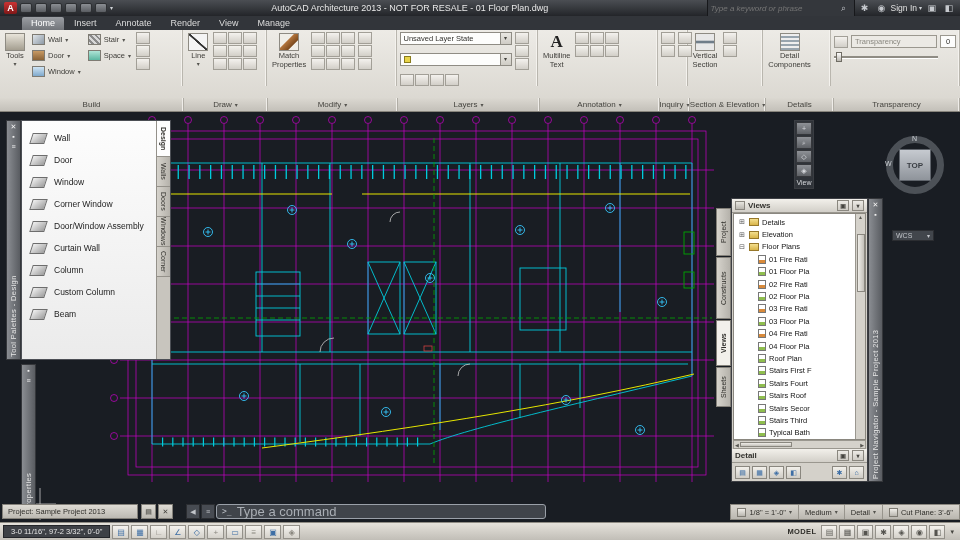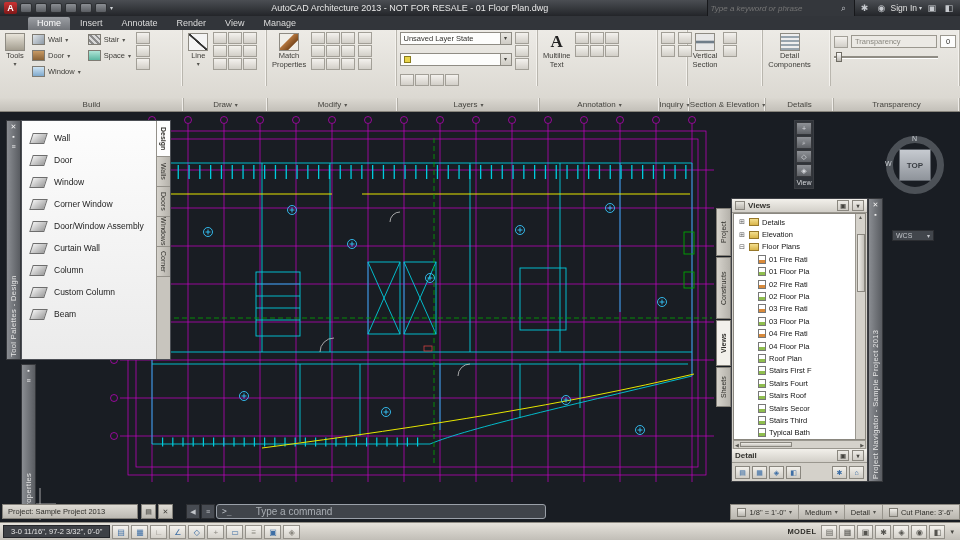--- a/index.html
+++ b/index.html
@@ -10,21 +10,21 @@
   .titlebar{height:16px;background:linear-gradient(#4b4e53,#232529);display:flex;align-items:center;gap:3px;padding:0 4px;color:#d8d8d8;flex:0 0 16px;}
   .app-badge{width:13px;height:12px;background:linear-gradient(#c33,#801818);color:#fff;font-size:9px;font-weight:bold;text-align:center;line-height:12px;border-radius:2px;}
   .qat-icon{width:12px;height:10px;background:linear-gradient(#8b8e93,#5a5d62);border:1px solid #2e3033;border-radius:2px;}
   .title-text{flex:1;text-align:center;font-size:9px;color:#e8e8e8;white-space:nowrap;overflow:hidden;}
   .search-box{display:flex;align-items:center;background:#34373c;border:1px solid #17181b;height:20px;width:148px;padding:0 3px;gap:2px;}
   .search-box input{flex:1;background:transparent;border:none;outline:none;color:#9b9b9b;font-size:8px;font-style:italic;font-family:"Liberation Sans",sans-serif;}
   .tb-glyph{font-size:9px;color:#c6c9ce;width:14px;text-align:center;}
   .signin{display:flex;align-items:center;gap:2px;font-size:8.5px;color:#e0e0e0;}
 
   
-  .ribbon-tabs{height:14px;background:#32353a;display:flex;align-items:flex-end;padding-left:28px;gap:1px;flex:0 0 14px;}
+  .ribbon-tabs{height:14px;background:#32353a;display:flex;align-items:flex-end;padding-left:22px;gap:1px;flex:0 0 14px;}
   .ribbon-tab{color:#dcdcdc;font-size:9px;padding:1px 9px 2px;}
   .ribbon-tab.active{background:linear-gradient(#9b9ea3,#72757a);border-radius:2px 2px 0 0;color:#fff;}
 
   
   .ribbon{background:linear-gradient(#edebe6,#d8d5ce);flex:0 0 69px;border-bottom:1px solid #87847c;}
   .panels{display:flex;height:56px;}
   .panel{border-right:1px solid #b9b6ae;box-shadow:inset -1px 0 0 #f4f2ee;padding:2px 3px;display:flex;gap:3px;align-items:flex-start;}
   .footers{display:flex;height:13px;background:linear-gradient(#dbd8d1,#c3c0b9);margin-top:12px;}
   .footer{font-size:8px;color:#45443f;display:flex;align-items:center;justify-content:center;gap:3px;border-right:1px solid #b0ada5;box-shadow:inset -1px 0 0 #efede9;white-space:nowrap;overflow:hidden;}
   .w-build{width:184px}.w-draw{width:84px}.w-modify{width:130px}.w-layers{width:142px}.w-anno{width:120px}.w-inq{width:30px}.w-sec{width:76px}.w-det{width:68px}.w-tra{flex:1}
@@ -112,21 +112,21 @@
   .view-bar{position:absolute;left:794px;top:8px;width:20px;display:flex;flex-direction:column;align-items:center;gap:1px;background:rgba(90,94,100,.35);border:1px solid #3a3d42;padding:1px;}
   .vb-ico{width:16px;height:13px;background:linear-gradient(#8e9196,#5e6166);border:1px solid #35373b;font-size:7px;color:#d8dade;text-align:center;line-height:12px;}
   .vb-label{font-size:7px;color:#d8dade;padding:1px 0;}
 
   
   .proj-tab{position:absolute;left:2px;bottom:3px;width:136px;height:15px;background:linear-gradient(#dedbd4,#bcb9b2);border:1px solid #84817a;font-size:7.5px;color:#2e2d29;display:flex;align-items:center;padding:0 5px;white-space:nowrap;overflow:hidden;}
   .tab-btn{position:absolute;bottom:3px;width:15px;height:15px;background:linear-gradient(#dedbd4,#bcb9b2);border:1px solid #84817a;font-size:7px;color:#45443f;text-align:center;line-height:14px;}
   .aux-btn{position:absolute;bottom:3px;width:14px;height:15px;background:rgba(80,84,90,.85);border:1px solid #2b2d31;color:#c2c5ca;font-size:7px;text-align:center;line-height:14px;}
   .cmdbar{position:absolute;left:216px;bottom:3px;width:330px;height:15px;background:rgba(70,74,80,.88);border:1px solid #9aa0a8;border-radius:3px;display:flex;align-items:center;gap:5px;padding:0 5px;}
   .cmd-glyph{color:#b9bec4;font-size:8px;font-family:"DejaVu Sans Mono",monospace;}
-  .cmd-prompt{color:#a9aeb4;font-size:10px;margin-left:19px;}
+  .cmd-prompt{color:#a9aeb4;font-size:13px;}
   .scalebar{position:absolute;right:0;bottom:2px;height:16px;background:linear-gradient(#d9d6cf,#bab7b0);border:1px solid #8a877f;display:flex;align-items:stretch;}
   .chip{display:flex;align-items:center;gap:3px;font-size:7.5px;color:#2e2d29;padding:0 6px;border-right:1px solid #98958d;white-space:nowrap;}
   .chip:last-child{border-right:none;}
   .chip-ico{width:9px;height:9px;background:linear-gradient(#f0eee9,#b9b6af);border:1px solid #7e7b73;}
 
   
   .statusbar{height:18px;flex:0 0 18px;background:linear-gradient(#e5e2db,#c1beb7);border-top:1px solid #8f8c84;display:flex;align-items:center;gap:2px;padding:0 3px;}
   .coords{background:#3e4146;border:1px solid #232529;color:#e6e6e6;font-size:7.5px;padding:1px 7px;white-space:nowrap;}
   .tog{width:17px;height:14px;background:linear-gradient(#f4f2ee,#d4d1ca);border:1px solid #94918a;font-size:8px;text-align:center;line-height:13px;color:#3d6ea5;}
   .tog.off{color:#8a877f;}

